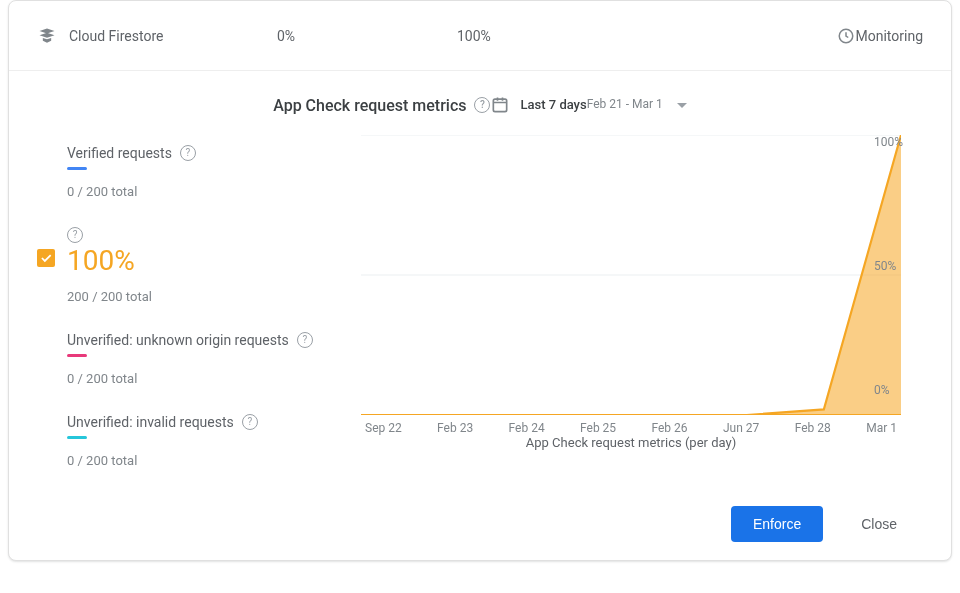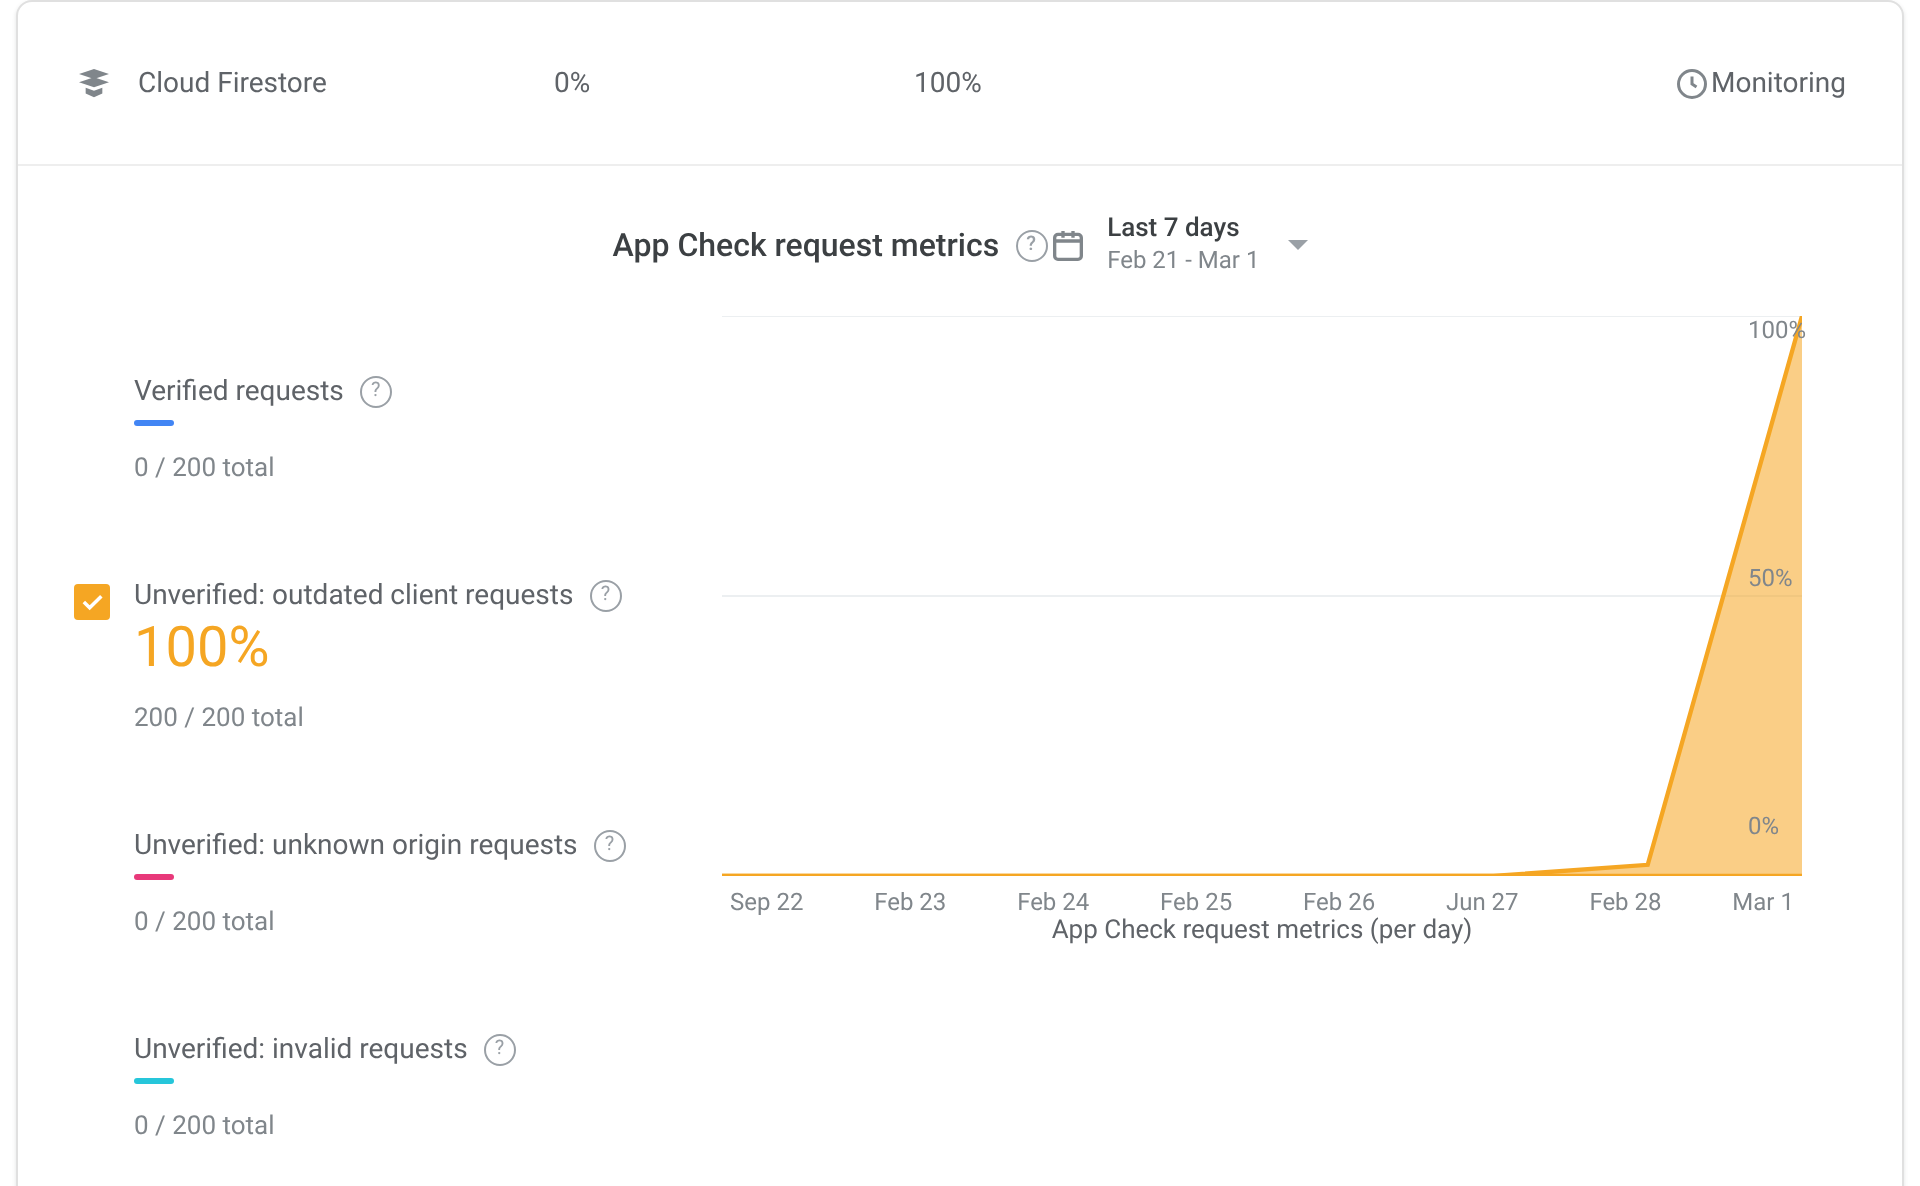--- a/index.html
+++ b/index.html
@@ -17,21 +17,21 @@
     margin: 0 auto;
     border: 1px solid #e0e0e0;
     border-radius: 8px;
     box-shadow: 0 1px 2px rgba(60,64,67,.15);
     background: #fff;
   }
   .top-row {
     display: flex;
     align-items: center;
     padding: 0 28px;
-    height: 82px;
+    height: 70px;
     border-bottom: 1px solid #eee;
     color: #5f6368;
     font-size: 14px;
   }
   .top-service { display: flex; align-items: center; gap: 12px; width: 240px; }
   .top-pct { width: 180px; }
   .top-pct2 { width: 200px; }
   .top-monitor { display: flex; align-items: center; margin-left: auto; }
   .content {
     padding: 24px 28px 18px 28px;
@@ -48,40 +48,39 @@
     display: flex;
     align-items: center;
     gap: 8px;
   }
   .range-picker {
     display: flex;
     align-items: center;
     gap: 10px;
     cursor: pointer;
   }
-  .range-text { display: flex; flex-direction: column; line-height: 1.25; }
+  .range-text { display: flex; flex-direction: row; line-height: 1.25; }
   .range-label { font-size: 13px; color: #3c4043; font-weight: 500; }
   .range-sub { font-size: 12px; color: #80868b; }
   .body {
     display: flex;
     gap: 24px;
     margin-top: 20px;
   }
   .metrics-col { width: 300px; padding-left: 30px; }
   .metric {
     padding: 10px 0 18px 0;
     position: relative;
   }
   .metric-title {
     font-size: 14px;
     color: #5f6368;
     display: flex;
     align-items: center;
     gap: 8px;
-    margin-top: 20px;
   }
   .swatch {
     width: 20px;
     height: 3px;
     border-radius: 2px;
     margin-top: 6px;
   }
   .metric-sub {
     font-size: 13px;
     color: #80868b;
@@ -240,21 +239,20 @@
           <div class="metric-sub">0 / 200 total</div>
         </div>
 
         <div class="metric">
           <div class="checkbox">
             <svg viewBox="0 0 24 24" fill="none" stroke="#fff" stroke-width="3">
                 <path d="M5 12l5 5L20 7"></path>
               </svg>
           </div>
           <div class="metric-title">
-            <span>Unverified: outdated client requests</span>
             <span class="help-icon">?</span>
           </div>
           <div class="big-pct">100%</div>
           <div class="metric-sub">200 / 200 total</div>
         </div>
 
         <div class="metric">
           <div class="metric-title">
             <span>Unverified: unknown origin requests</span>
             <span class="help-icon">?</span>

